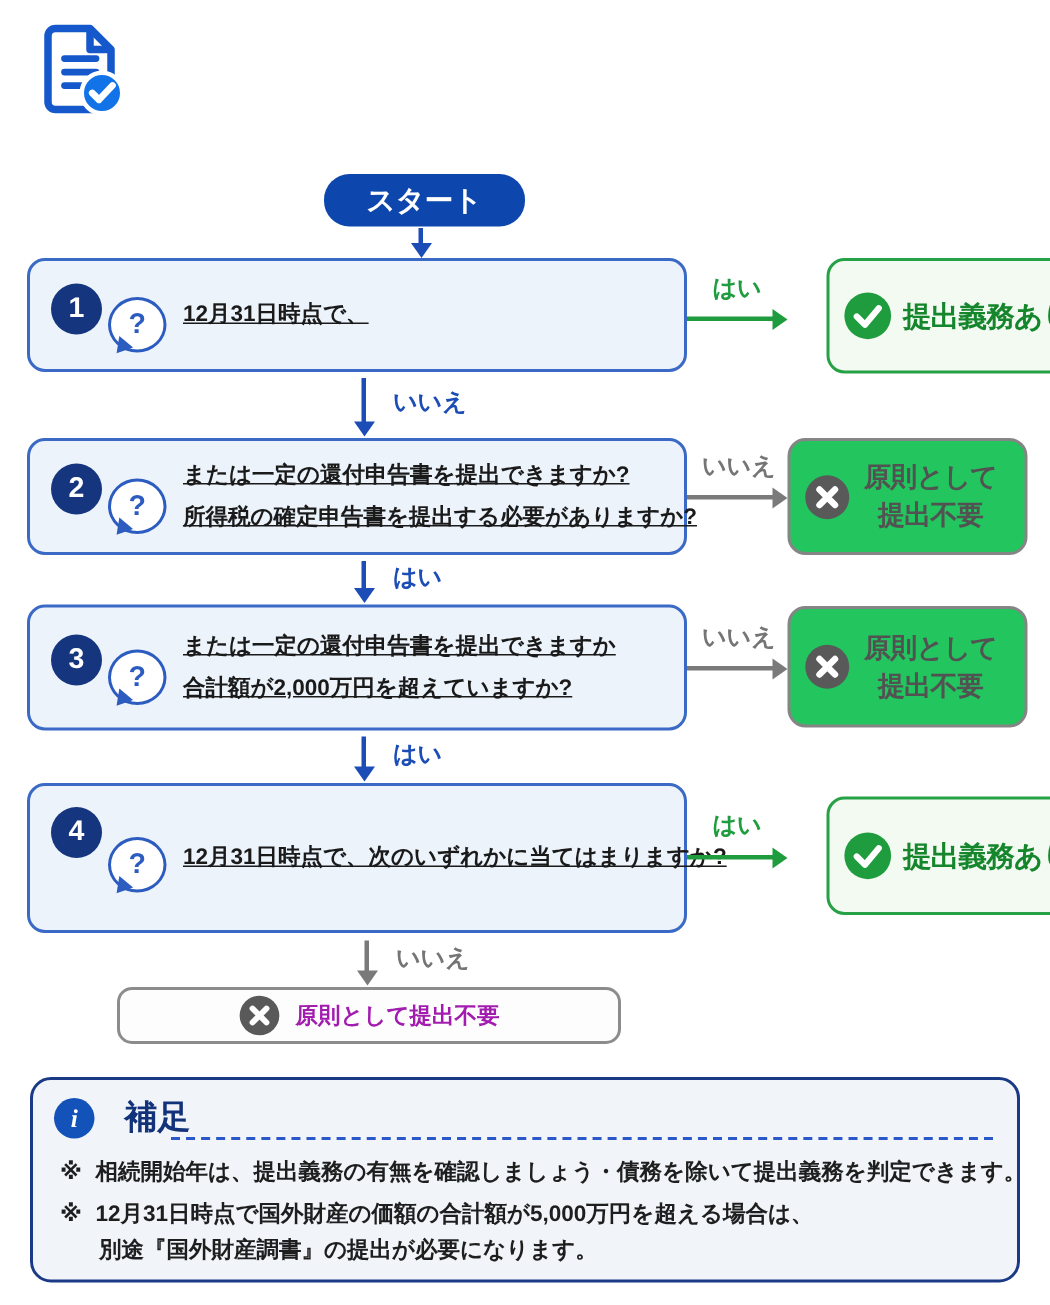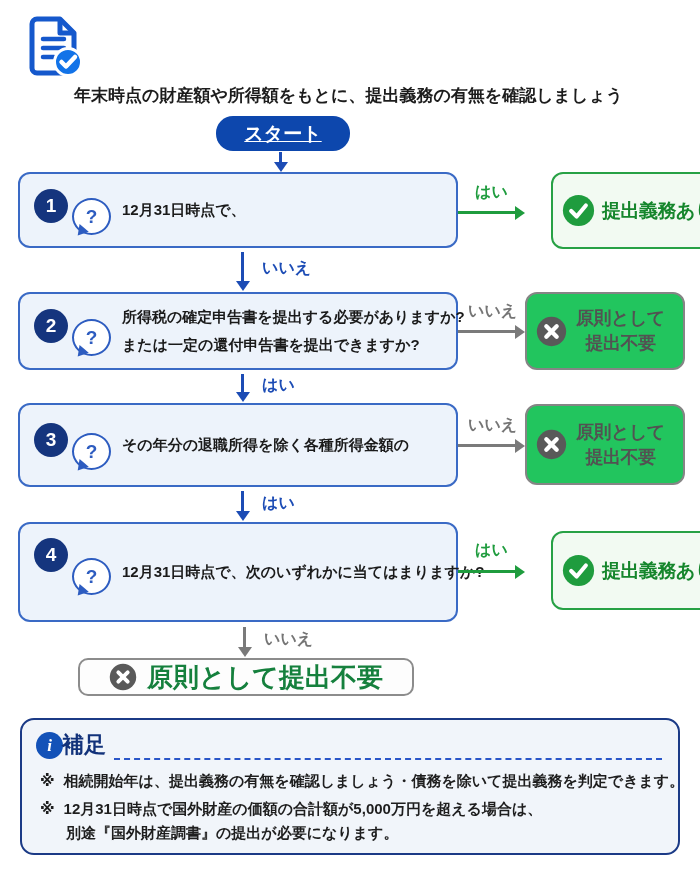--- a/index.html
+++ b/index.html
@@ -7,21 +7,21 @@
     position:relative;width:700px;height:870px;background:#ffffff;
     font-family:"Liberation Sans","DejaVu Sans",sans-serif;overflow:hidden;
   }
   .abs{position:absolute;}
   
   .page-title{font-size:27px;font-weight:800;color:#16316f;letter-spacing:-0.5px;white-space:nowrap;}
   .page-subtitle{font-size:17px;font-weight:600;color:#1c1c1c;white-space:nowrap;}
   
   .start{
     left:216px;top:116px;width:134px;height:35px;border-radius:17px;background:#0d47ad;
-    color:#fff;font-size:19px;font-weight:800;display:flex;align-items:center;justify-content:center;text-decoration:underline;
+    color:#fff;font-size:19px;font-weight:800;display:flex;align-items:center;justify-content:center;
   }
   
   .varr{width:3px;background:currentColor;}
   .varr::after{
     content:'';position:absolute;left:50%;transform:translateX(-50%);bottom:-9px;
     border:7px solid transparent;border-bottom:none;border-top:10px solid currentColor;
   }
   .blue{color:#1c4cb5;} .grayc{color:#7a7a7a;} .greenc{color:#1f9c3e;}
   
   .hconn{height:3px;background:currentColor;}
@@ -44,36 +44,36 @@
     position:absolute;left:52px;width:39px;height:37px;border:2.5px solid #2d5cc0;border-radius:50%;
     background:#fff;color:#2d5cc0;font-size:19px;font-weight:800;
     display:flex;align-items:center;justify-content:center;box-sizing:border-box;
   }
   .bubble::after{
     content:'';position:absolute;left:-1px;bottom:-9px;
     border:6px solid transparent;border-top:10px solid #2d5cc0;transform:rotate(40deg);
   }
   .qtext{
     position:absolute;left:102px;top:0;bottom:0;right:8px;display:flex;flex-direction:column;justify-content:center;
-    font-size:15px;font-weight:700;line-height:28px;color:#1a1a1a;white-space:nowrap;
+    font-size:15px;font-weight:700;line-height:28px;color:#1a1a1a;white-space:nowrap;text-decoration:underline;
   }
   
   .rbox{
     left:525px;width:160px;border-radius:12px;box-sizing:border-box;
     display:flex;align-items:center;padding-left:9px;
   }
   .rbox.green{border:2.5px solid #27a145;background:#f2faf2;margin-left:26px;}
   .rbox.gray{border:2.5px solid #858585;background:#22c55e;}
   .rtext-green{font-size:19px;font-weight:800;color:#15862c;margin-left:7px;letter-spacing:-0.5px;white-space:nowrap;}
   .rtext-gray{font-size:18px;font-weight:800;color:#525252;margin-left:9px;line-height:25px;text-align:center;letter-spacing:-0.5px;}
   .finalbox{
     left:78px;top:658px;width:336px;height:38px;border:2px solid #8c8c8c;border-radius:10px;background:#fdfdfd;
     display:flex;align-items:center;justify-content:center;box-sizing:border-box;
   }
-  .finaltext{font-size:26px;font-weight:800;color:#15803d;margin-left:10px;white-space:nowrap;}
+  .finaltext{font-size:15px;font-weight:800;color:#a21caf;margin-left:10px;white-space:nowrap;}
   
   .supp{
     left:20px;top:718px;width:660px;height:137px;border:2.5px solid #1b3a86;border-radius:14px;
     background:#f1f5fa;box-sizing:border-box;
   }
   .supp-title{font-size:22px;font-weight:800;color:#12327a;}
   .info-circle{
     width:27px;height:27px;border-radius:50%;background:#1352b8;color:#fff;font-size:17px;font-weight:800;
     display:flex;align-items:center;justify-content:center;font-family:"Liberation Serif",serif;font-style:italic;
   }
@@ -89,21 +89,20 @@
 
   <div class="abs" style="left:18px;top:10px;">
     <svg width="72" height="72" viewBox="0 0 72 72">
       <path d="M19 9 h23 l14 14 v35 a5 5 0 0 1 -5 5 h-32 a5 5 0 0 1 -5 -5 v-44 a5 5 0 0 1 5 -5 z" fill="#ffffff" stroke="#1558cc" stroke-width="5" stroke-linejoin="round"></path>
       <path d="M42 9 v14 h14" fill="none" stroke="#1558cc" stroke-width="5" stroke-linejoin="round"></path>
       <path d="M25 29 h21 M25 38 h21 M25 47 h11" stroke="#1558cc" stroke-width="4.5" stroke-linecap="round"></path>
       <circle cx="50" cy="52" r="13.5" fill="#1273e8" stroke="#ffffff" stroke-width="3"></circle>
       <path d="M43.5 52 l4.5 4.5 l9 -9.5" stroke="#ffffff" stroke-width="4.5" fill="none" stroke-linecap="round" stroke-linejoin="round"></path>
     </svg>
   </div>
-  <div class="abs page-subtitle" style="left:74px;top:84px;">年末時点の財産額や所得額をもとに、提出義務の有無を確認しましょう</div>
 
   <div class="abs start">スタート</div>
   <div class="abs varr blue" style="left:279px;top:152px;height:11px;"></div>
 
   <div class="abs qbox" style="top:172px;height:76px;">
     <div class="badge" style="top:15px;">1</div>
     <div class="bubble" style="top:24px;">
       <span>?</span>
     </div>
     <div class="qtext">
@@ -124,22 +123,22 @@
 
   <div class="abs varr blue" style="left:241px;top:252px;height:30px;"></div>
   <div class="abs flow-label lbl-blue" style="left:262px;top:258px;">いいえ</div>
 
   <div class="abs qbox" style="top:292px;height:78px;">
     <div class="badge" style="top:15px;">2</div>
     <div class="bubble" style="top:25px;">
       <span>?</span>
     </div>
     <div class="qtext">
+      <div>または一定の還付申告書を提出できますか?</div>
       <div>所得税の確定申告書を提出する必要がありますか?</div>
-      <div>または一定の還付申告書を提出できますか?</div>
     </div>
   </div>
   <div class="abs hconn grayc" style="left:458px;top:330px;width:58px;"></div>
   <div class="abs flow-label lbl-gray" style="left:468px;top:301px;">いいえ</div>
   <div class="abs rbox gray" style="top:292px;height:78px;">
     <span>
       <svg width="31" height="31" viewBox="0 0 36 36">
         <circle cx="18" cy="18" r="17" fill="#595959"></circle>
         <path d="M12 12 L24 24 M24 12 L12 24" stroke="#fff" stroke-width="5" stroke-linecap="round"></path>
       </svg>
@@ -152,21 +151,22 @@
 
   <div class="abs varr blue" style="left:241px;top:374px;height:19px;"></div>
   <div class="abs flow-label lbl-blue" style="left:262px;top:375px;">はい</div>
 
   <div class="abs qbox" style="top:403px;height:84px;">
     <div class="badge" style="top:18px;">3</div>
     <div class="bubble" style="top:28px;">
       <span>?</span>
     </div>
     <div class="qtext">
-      <div>その年分の退職所得を除く各種所得金額の</div>
+      <div>または一定の還付申告書を提出できますか</div>
+      <div>合計額が2,000万円を超えていますか?</div>
     </div>
   </div>
   <div class="abs hconn grayc" style="left:458px;top:444px;width:58px;"></div>
   <div class="abs flow-label lbl-gray" style="left:468px;top:415px;">いいえ</div>
   <div class="abs rbox gray" style="top:404px;height:81px;">
     <span>
       <svg width="31" height="31" viewBox="0 0 36 36">
         <circle cx="18" cy="18" r="17" fill="#595959"></circle>
         <path d="M12 12 L24 24 M24 12 L12 24" stroke="#fff" stroke-width="5" stroke-linecap="round"></path>
       </svg>
@@ -211,21 +211,21 @@
         <path d="M12 12 L24 24 M24 12 L12 24" stroke="#fff" stroke-width="5" stroke-linecap="round"></path>
       </svg>
     </span>
     <span class="finaltext">原則として提出不要</span>
   </div>
 
   <div class="abs supp">
     <div class="abs info-circle" style="left:14px;top:12px;">
       <span>i</span>
     </div>
-    <div class="abs supp-title" style="left:40px;top:10px;">補足</div>
+    <div class="abs supp-title" style="left:61px;top:10px;">補足</div>
     <div class="abs dashline" style="left:92px;top:38px;width:548px;"></div>
     <div class="abs note" style="left:18px;top:52px;">
       <span class="mk">※</span>
       <span>相続開始年は、提出義務の有無を確認しましょう・債務を除いて提出義務を判定できます。</span>
     </div>
     <div class="abs note" style="left:18px;top:80px;">
       <span class="mk">※</span>
       <span>12月31日時点で国外財産の価額の合計額が5,000万円を超える場合は、</span>
     </div>
     <div class="abs note" style="left:44px;top:104px;justify-content:center;">

